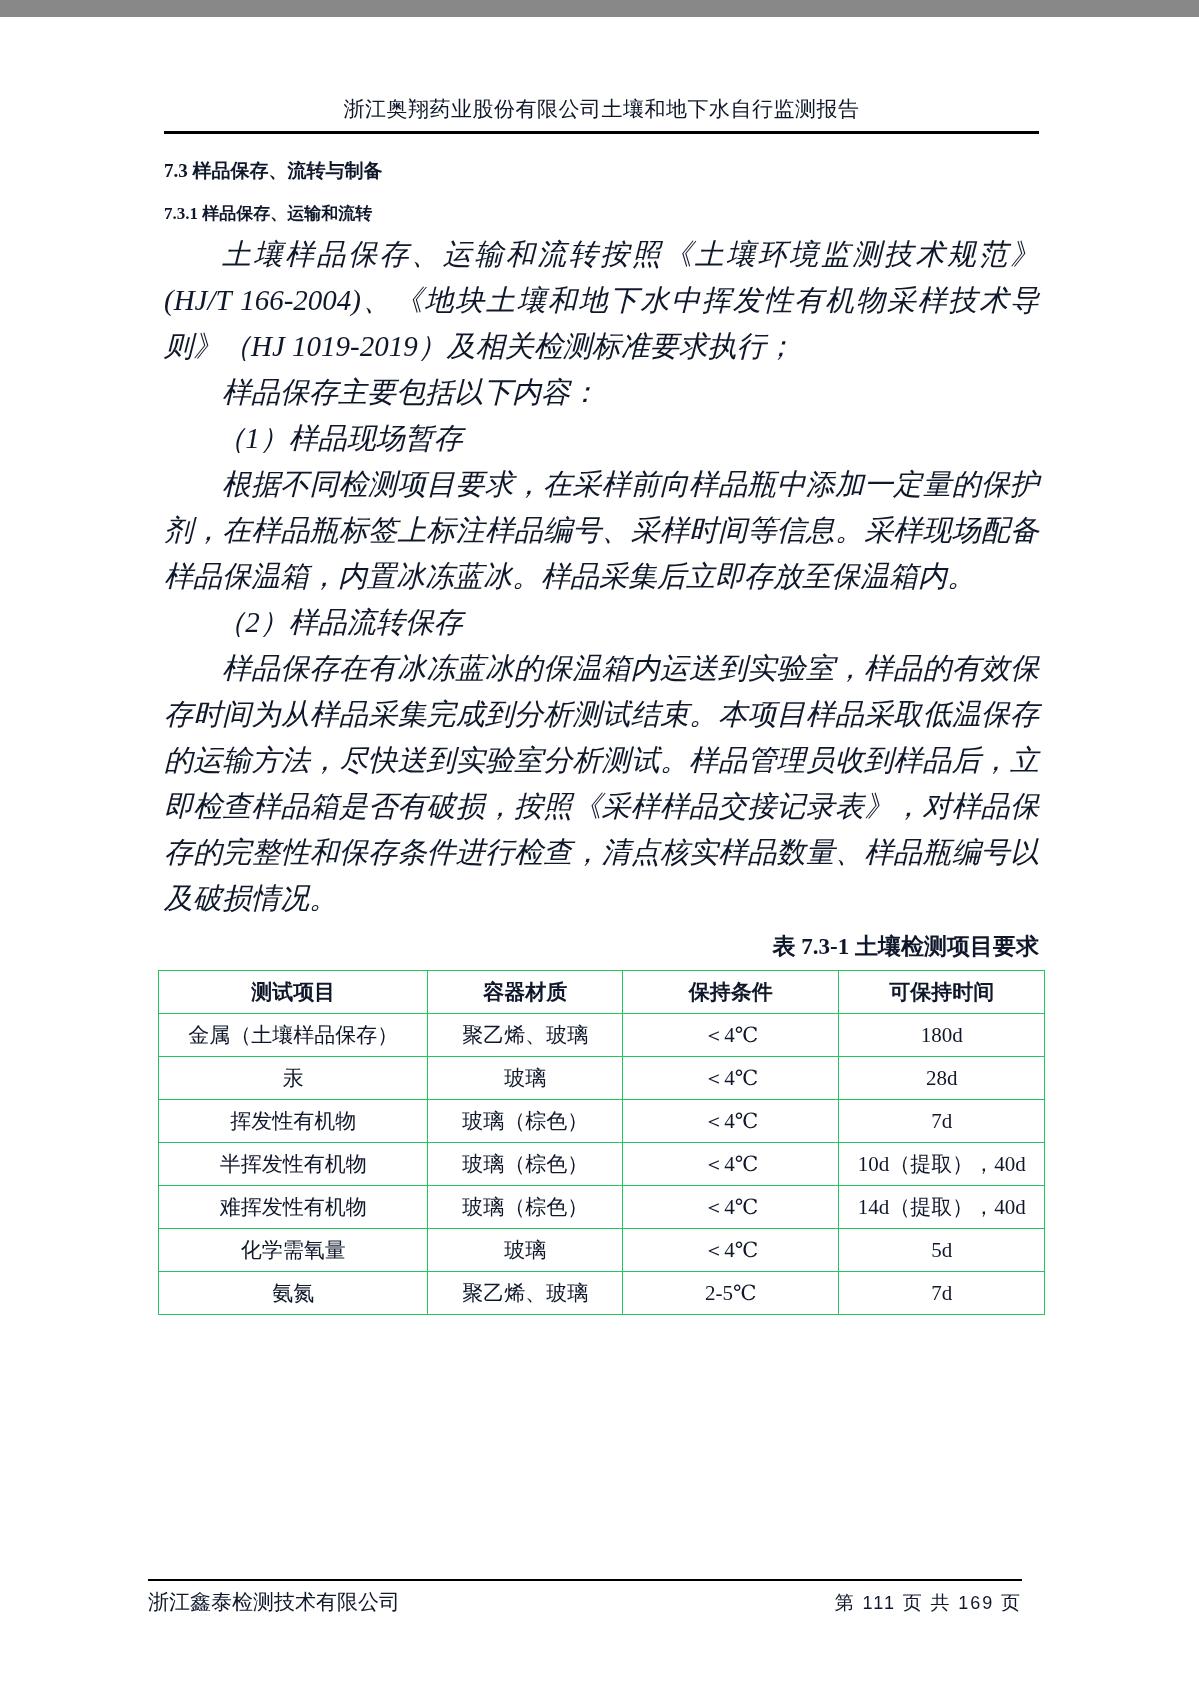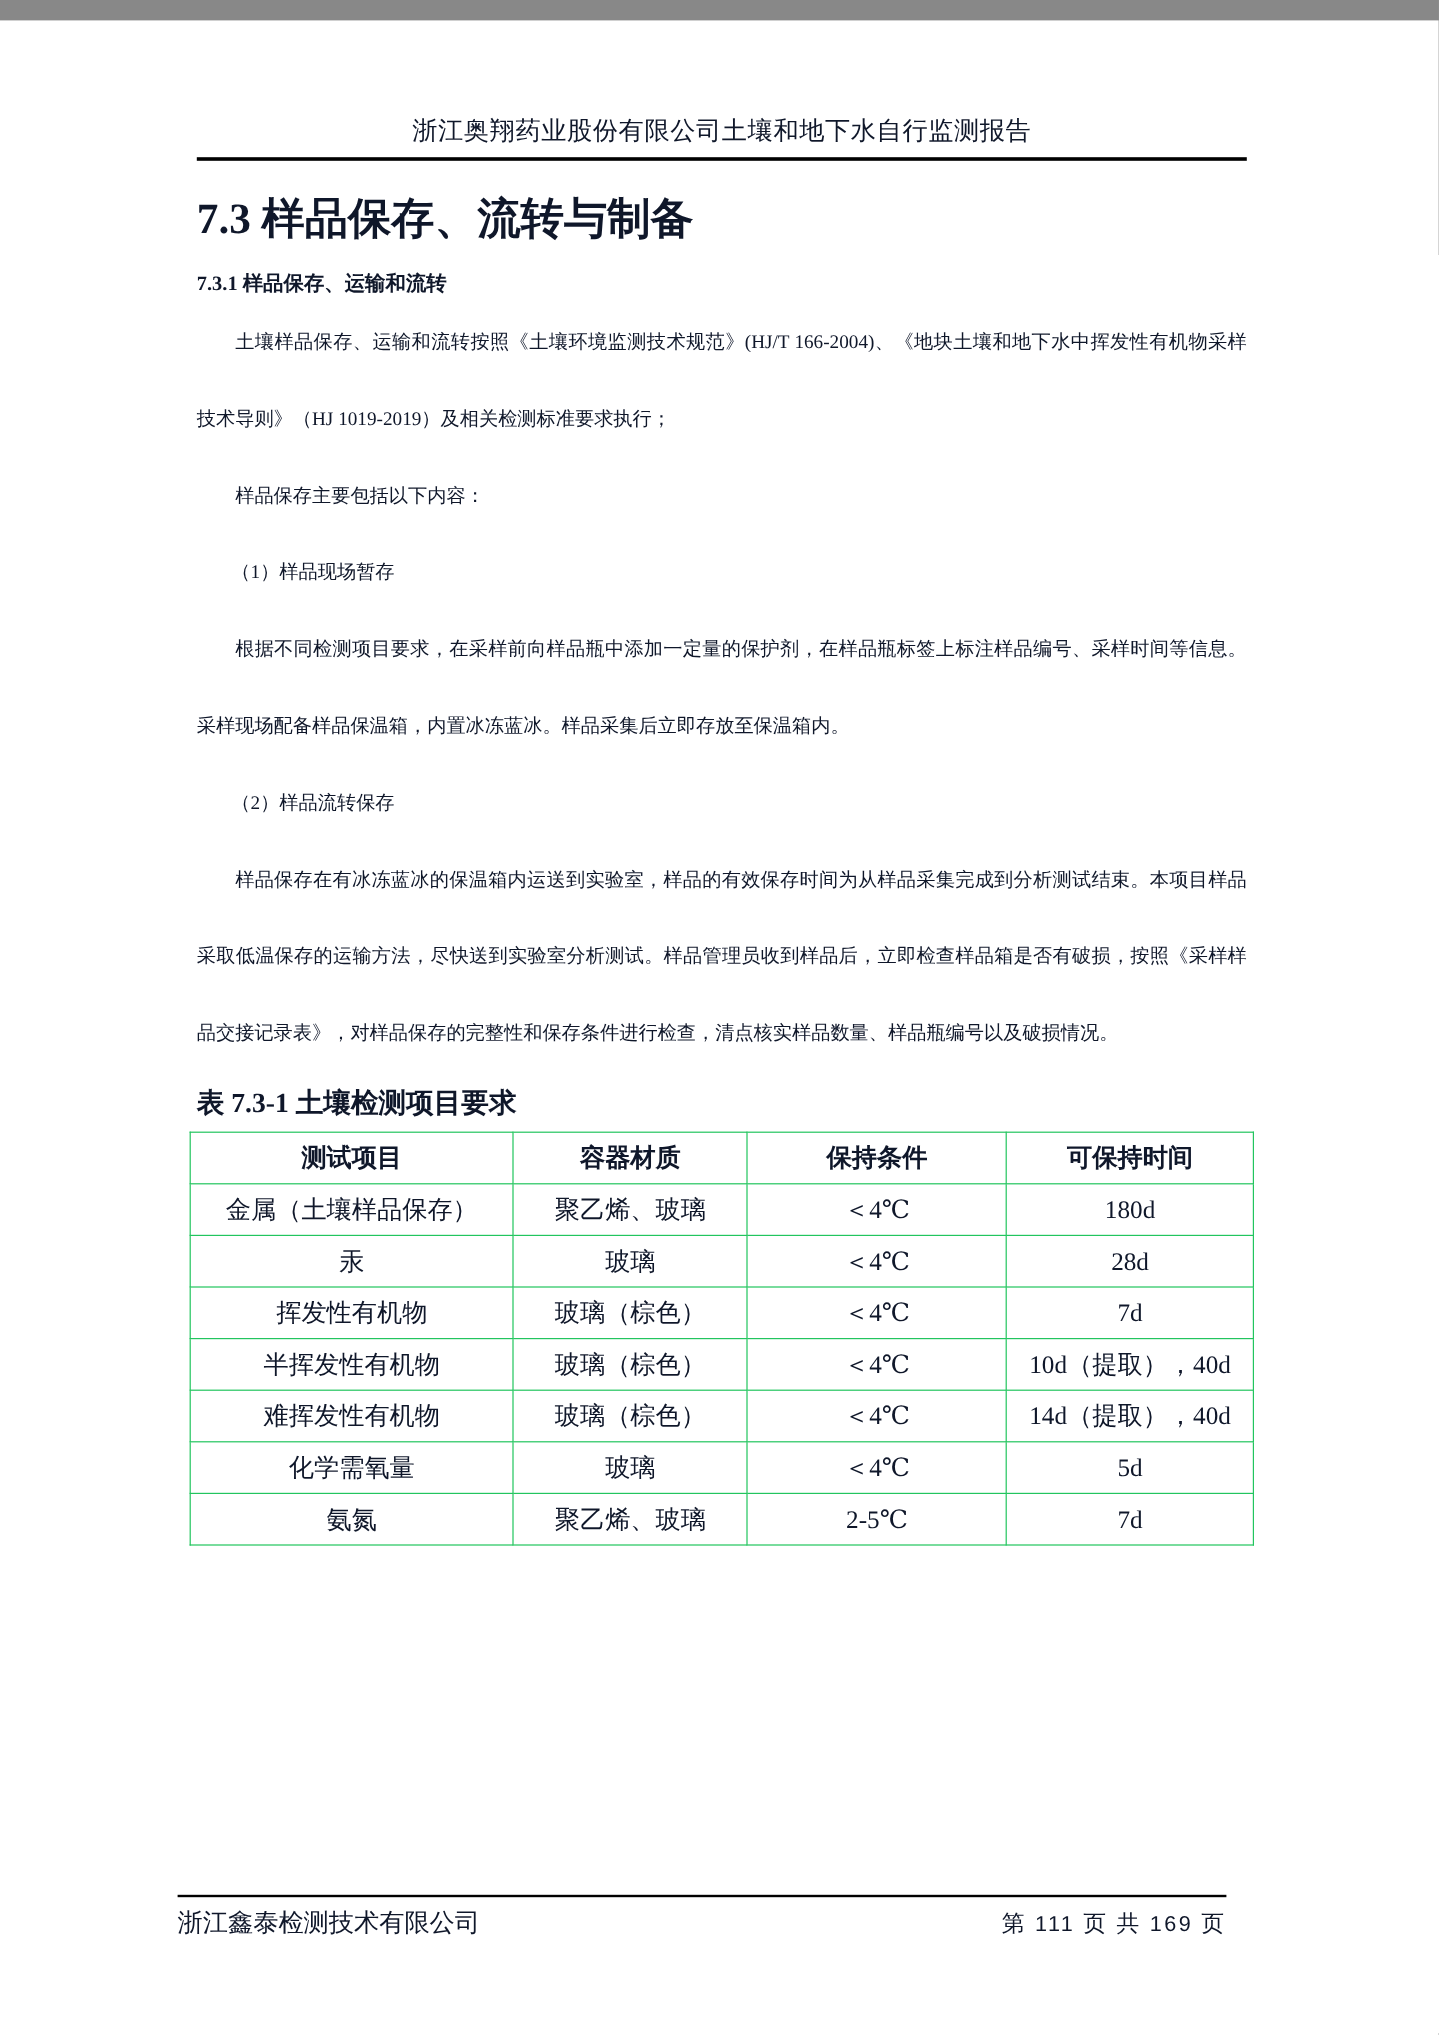--- a/index.html
+++ b/index.html
@@ -23,44 +23,45 @@
   }
   .doc-header-rule {
     margin-top:8px;
     border:none;
     border-top:3px solid #000;
   }
 
   
   .section-title {
     margin:24px 0 0 0;
-    font-size:36px;
+    font-size:19px;
     font-weight:bold;
   }
   .subsection-title {
     margin:18px 0 0 0;
     font-size:17px;
     font-weight:bold;
   }
 
   
   .body-text { margin-top:6px; }
   .body-text p {
     margin:0;
-    font-size:16px;
-    line-height:64px;
+    font-size:29px;
+    line-height:46px;
     text-align:justify;
+    font-style:italic;
   }
   p.indent { text-indent:2em; }
   p.item   { text-indent:1.8em; }
 
   
   .table-caption {
     margin-top:10px;
-    text-align:left;
+    text-align:right;
     font-size:23px;
     font-weight:bold;
   }
   table.soil-table {
     margin-top:8px;
     margin-left:-6px;
     width:calc(100% + 12px);
     border-collapse:collapse;
     table-layout:fixed;
   }

